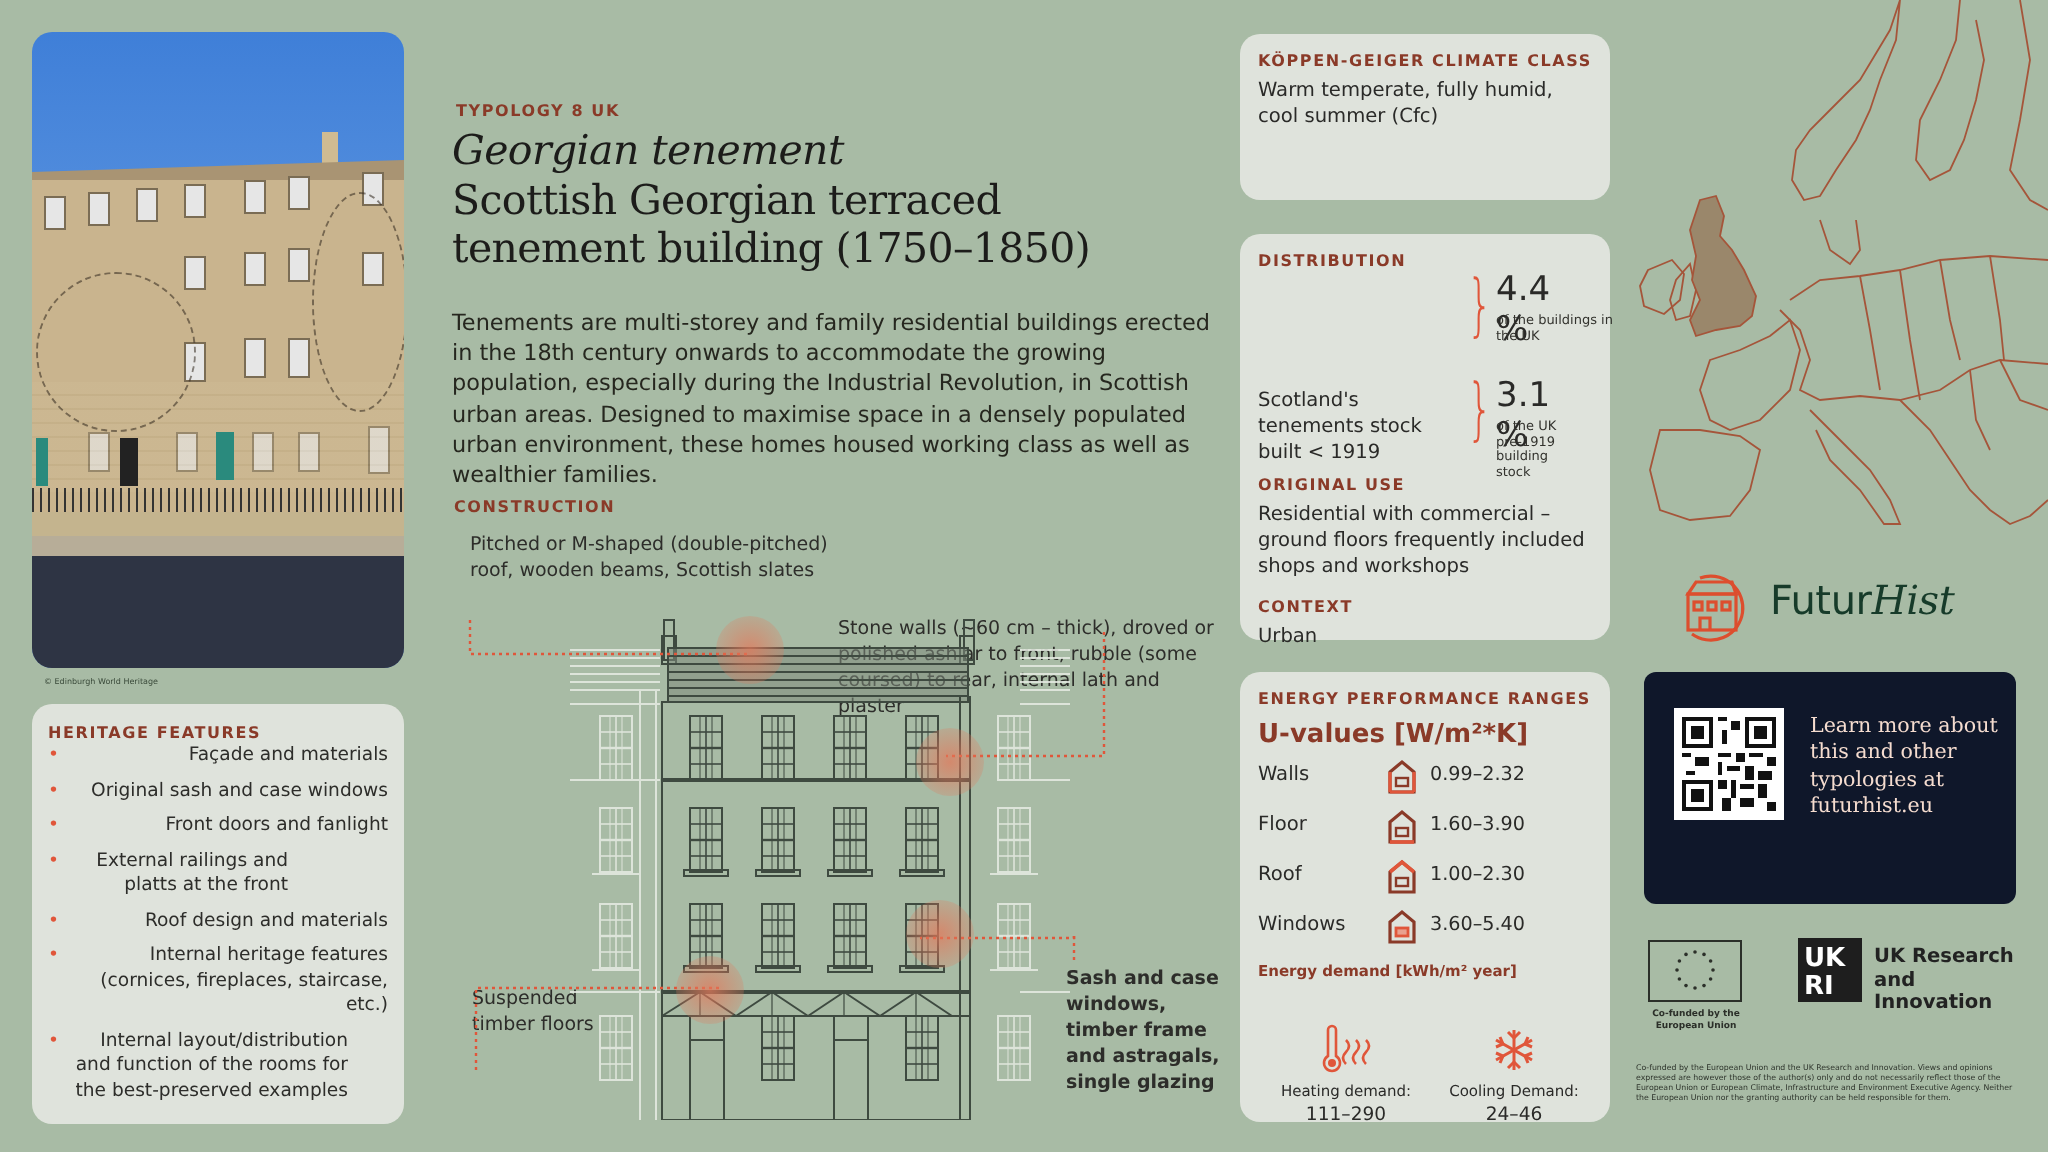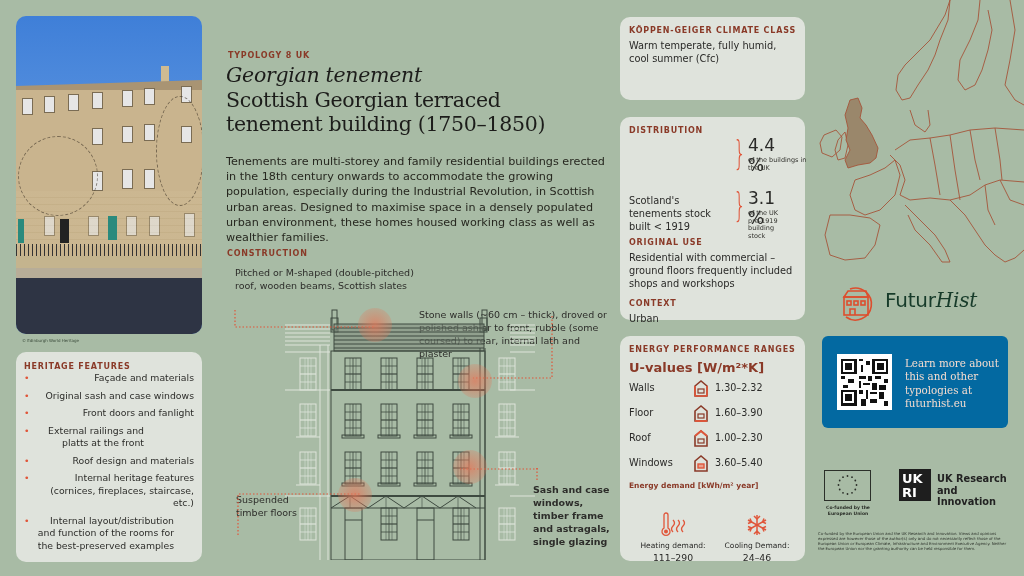--- a/index.html
+++ b/index.html
@@ -63,21 +63,21 @@
   .urow .ic { width: 28px; height: 20px; }
   .urow .v { font-size: 9.6px; }
   .ed-label { font-size: 7.5px; font-weight: bold; color: #8a3a28; margin-top: 6px; }
   .dem { position: absolute; top: 176px; text-align: center; font-size: 7.5px; line-height: 12px; }
   .dem .val { font-size: 9.3px; }
 
   
   .logo { left: 838px; top: 283px; }
   .logo-text { left: 885px; top: 288px; font-family: "DejaVu Sans", sans-serif; font-size: 20px; color: #173b2a; letter-spacing: -.2px; }
   .logo-text i { font-family: "DejaVu Serif", serif; }
-  .qrcard { left: 822px; top: 336px; width: 186px; height: 92px; background: #0369a1; border-radius: 6px; }
+  .qrcard { left: 822px; top: 336px; width: 186px; height: 116px; background: #0f172a; border-radius: 6px; }
   .qr { position: absolute; left: 15px; top: 18px; width: 55px; height: 56px; background: #fff; padding: 4px; }
   .qrtext { position: absolute; left: 83px; top: 21px; font-family: "DejaVu Serif", serif; font-size: 10.3px; line-height: 13.3px; color: #f5dccf; }
   .eu { left: 824px; top: 470px; width: 47px; height: 31px; border: 1px solid #2b2f29; }
   .eu-cap { left: 818px; top: 505px; width: 60px; text-align: center; font-size: 4.5px; line-height: 6px; font-weight: bold; color: #2b2f29; }
   .ukri-box { left: 899px; top: 469px; width: 32px; height: 32px; background: #1e1e1e; }
   .ukri-text { left: 937px; top: 473px; font-size: 9.8px; line-height: 11.5px; font-weight: bold; color: #222; }
   .disc { left: 818px; top: 531px; width: 190px; font-size: 3.9px; line-height: 5.1px; color: #2e342c; }
 
   .map { left: 810px; top: 0px; width: 214px; height: 270px; }
 </style>
@@ -290,21 +290,21 @@
 <div class="abs card energy">
   <div class="label">ENERGY PERFORMANCE RANGES</div>
   <div class="uval-label">U-values [W/m²*K]</div>
   <div class="urow">
     <span class="n">Walls</span>
     <svg class="ic" viewBox="0 0 28 20">
         <path d="M8 18 V8 L14 3 L20 8 V18 Z" fill="none" stroke="#8a3a28" stroke-width="1.6"></path>
         <path d="M8 18 V8 M20 8 V18 M8 18 H20" stroke="#e0563a" stroke-width="1.6" fill="none"></path>
         <rect x="11" y="11" width="6" height="4" fill="none" stroke="#8a3a28" stroke-width="1.2"></rect>
       </svg>
-    <span class="v">1.30–2.32</span>
+    <span class="v">0.99–2.32</span>
   </div>
   <div class="urow">
     <span class="n">Floor</span>
     <svg class="ic" viewBox="0 0 28 20">
         <path d="M8 18 V8 L14 3 L20 8 V18 Z" fill="none" stroke="#8a3a28" stroke-width="1.6"></path>
         <path d="M8 18 H20" stroke="#e0563a" stroke-width="1.8"></path>
         <rect x="11" y="11" width="6" height="4" fill="none" stroke="#8a3a28" stroke-width="1.2"></rect>
       </svg>
     <span class="v">1.60–3.90</span>
   </div>

